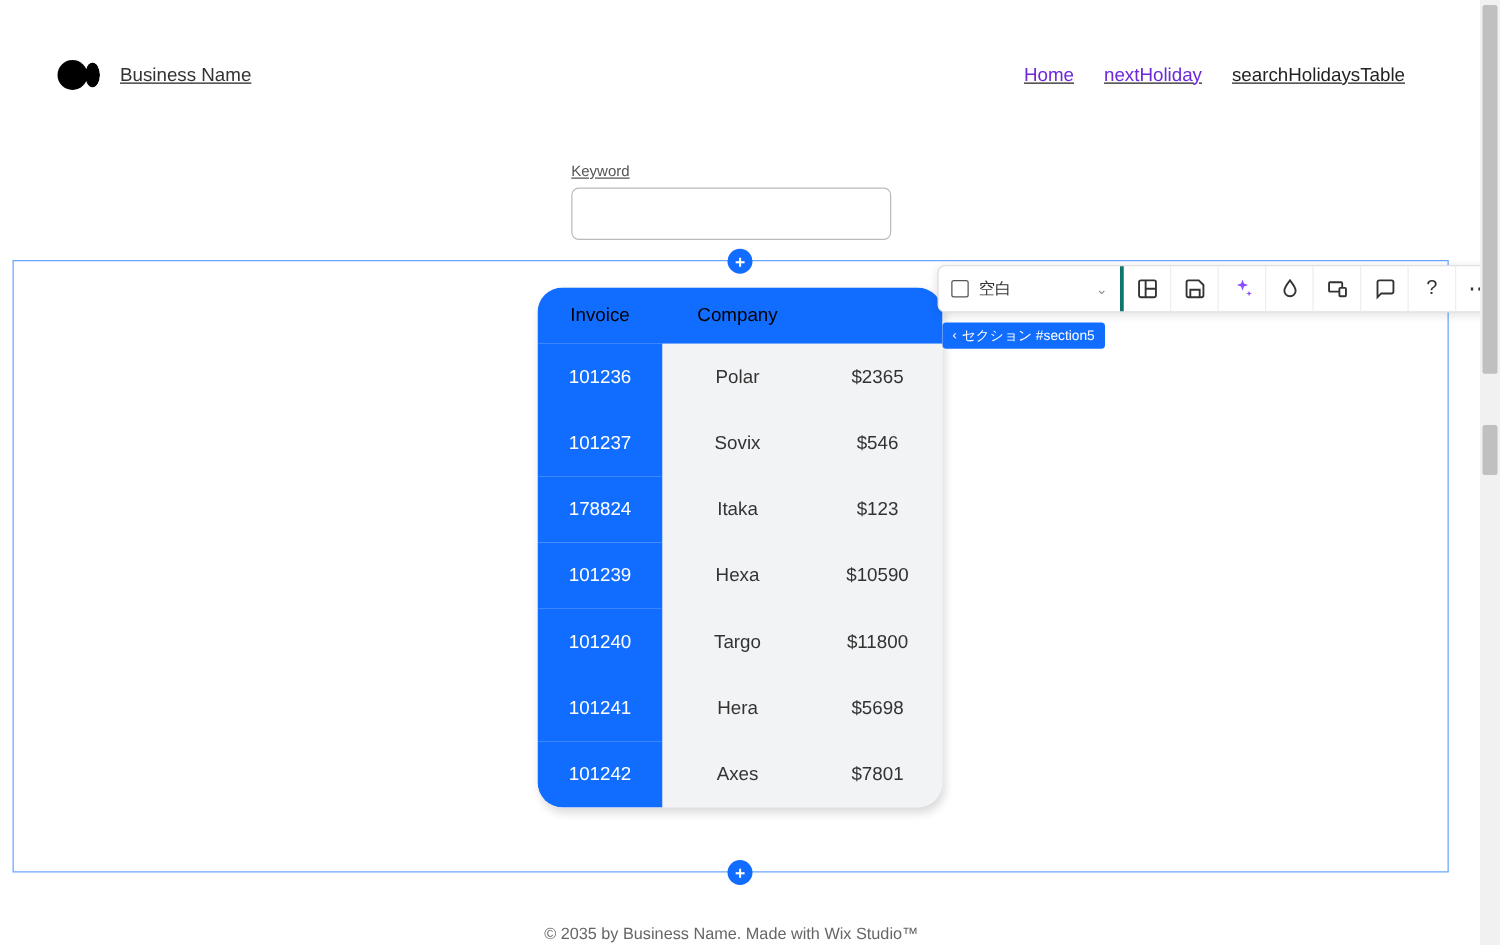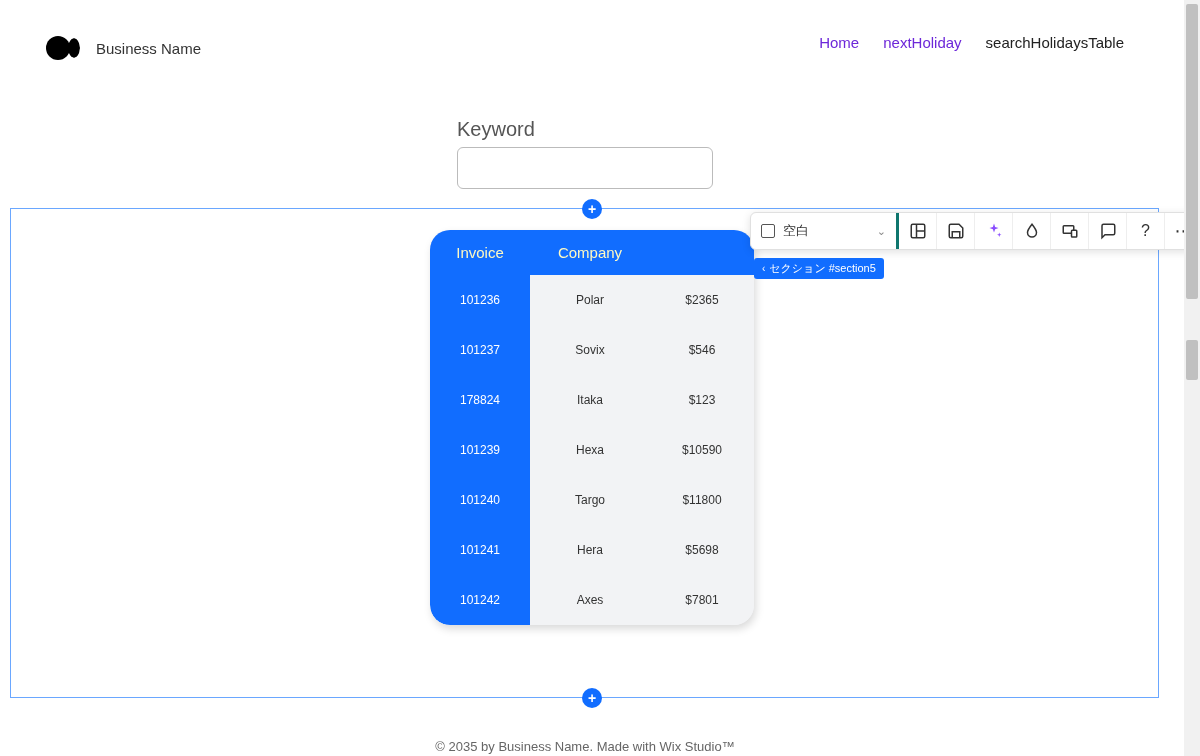--- a/index.html
+++ b/index.html
@@ -44,22 +44,24 @@
     top: 340px;
     width: 12px;
     height: 40px;
     background: #c0c0c0;
     border-radius: 2px;
   }
 
   
   .site-header {
     display: flex;
+    align-items: center;
     justify-content: space-between;
-    padding: 34px 36px 0 36px;
+    padding: 46px 36px 0 36px;
+    text-decoration: underline;
   }
   .brand {
     display: flex;
     align-items: center;
     gap: 12px;
   }
   .logo {
     width: 38px;
     height: 28px;
     position: relative;
@@ -97,24 +99,25 @@
   .nav a { text-decoration: none; cursor: pointer; }
   .nav-link-blue { color: #6d28d9; }
   .nav-link-dark { color: #222; }
 
   
   .keyword-block {
     margin: 56px auto 0 auto;
     width: 256px;
   }
   .keyword-label {
-    font-size: 20px;
+    font-size: 12px;
     color: #555;
     margin-bottom: 6px;
     display: block;
+    text-decoration: underline;
   }
   .keyword-input {
     width: 100%;
     height: 42px;
     border: 1px solid #bbb;
     border-radius: 6px;
     padding: 0 10px;
     font-size: 14px;
   }
 
@@ -157,31 +160,31 @@
     width: 324px;
     border-radius: 20px;
     overflow: hidden;
     background: #f2f3f5;
     box-shadow: 2px 4px 8px rgba(0,0,0,0.15);
   }
   .thead {
     display: grid;
     grid-template-columns: 100px 120px 104px;
     background: #116dff;
-    color: #fef9c3;
+    color: #000000;
     font-size: 15px;
   }
   .thead > div {
     padding: 14px 0;
     text-align: center;
   }
   .trow {
     display: grid;
     grid-template-columns: 100px 120px 104px;
-    font-size: 12px;
+    font-size: 15px;
   }
   .trow > div {
     padding: 18px 0;
     text-align: center;
   }
   .cell-invoice {
     background: #116dff;
     color: #fff;
   }
   .cell-rest {

